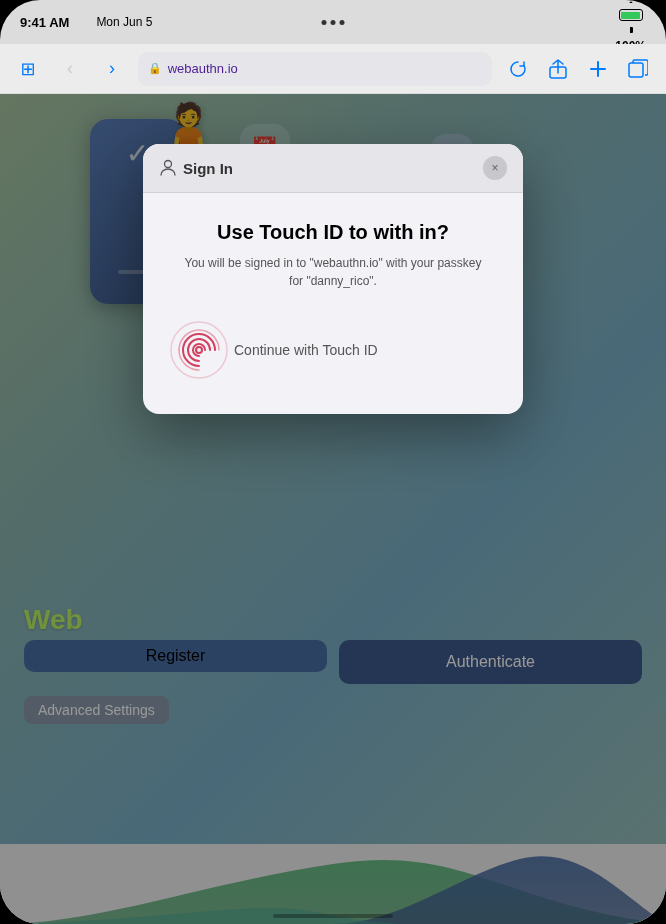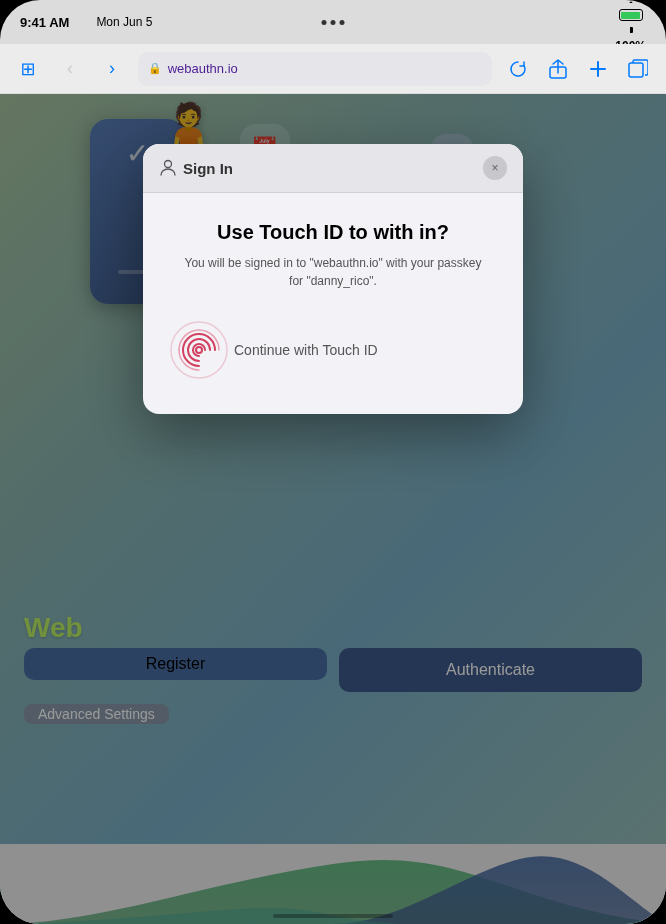--- a/index.html
+++ b/index.html
@@ -227,21 +227,21 @@
       background: #3d5a8a;
       border: none;
       border-radius: 10px;
       color: #fff;
       font-size: 16px;
       font-weight: 500;
       cursor: pointer;
     }
 
     .btn-advanced {
-      height: 20px;
+      height: 28px;
       padding: 0 14px;
       background: #8a9aaa;
       border: none;
       border-radius: 8px;
       color: #fff;
       font-size: 14px;
       cursor: pointer;
     }
 
     

